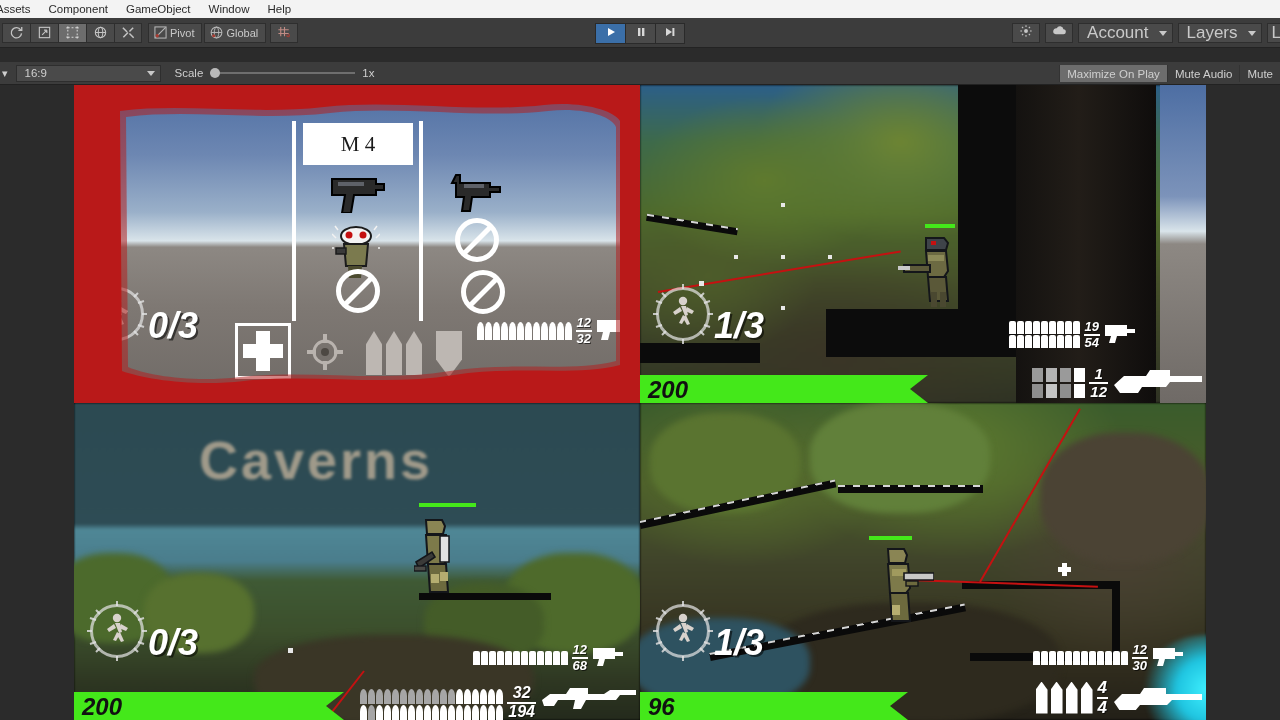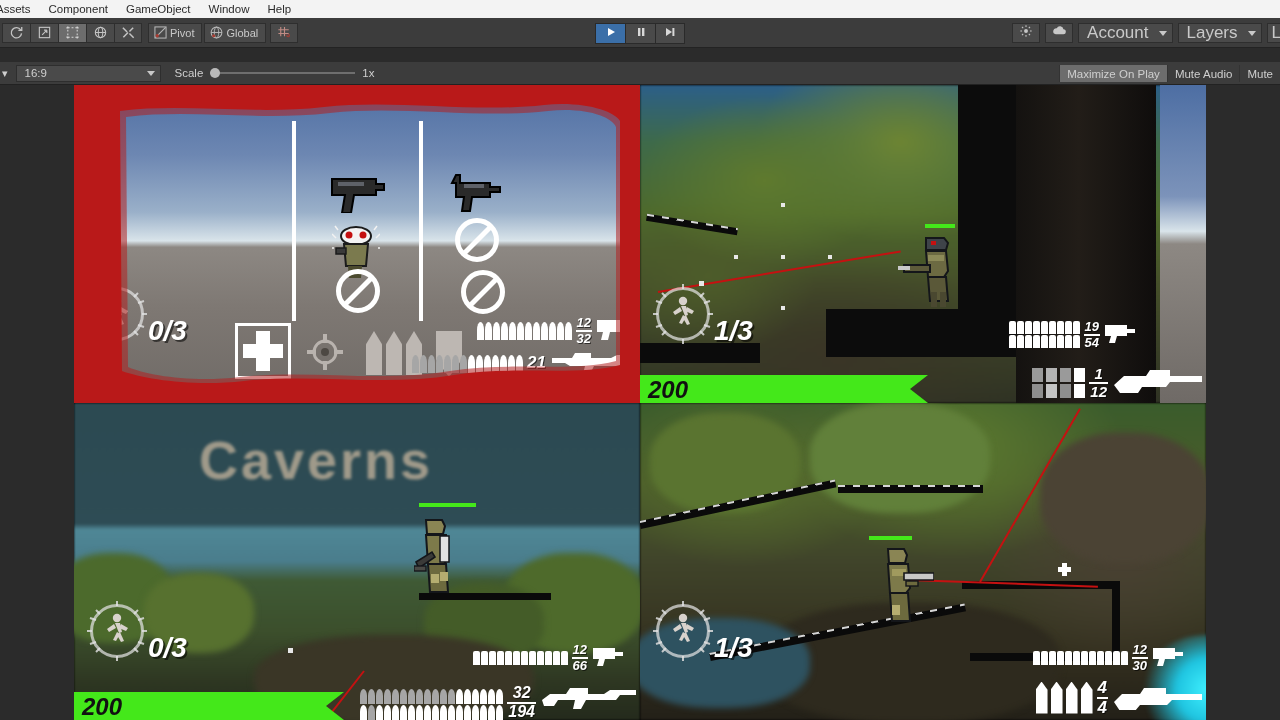--- a/index.html
+++ b/index.html
@@ -183,21 +183,21 @@
   .radcircle {
     position: absolute; left: 4px; top: 4px; width: 54px; height: 54px;
     border: 3px solid rgba(226,226,226,0.72); border-radius: 50%;
   }
   .spikes { position: absolute; inset: 0; }
   .runner {
     position: absolute; left: 18px; top: 13px; width: 26px; height: 34px;
   }
   .livetext {
     position: absolute; font-style: italic; font-weight: bold; color: #fff;
-    font-size: 28px; letter-spacing: 0px;
+    font-size: 36px; letter-spacing: 0px;
     text-shadow: 2px 2px 0 rgba(0,0,0,0.55);
     font-family: "Liberation Sans", sans-serif;
   }
 
   .healthbar {
     position: absolute; left: 0; bottom: 0; height: 28px; background: #44e81a;
   }
   .healthbar:after {
     content:''; position: absolute; right: -18px; top: 0;
     border-top: 14px solid #44e81a; border-bottom: 14px solid #44e81a;
@@ -439,20 +439,23 @@
 
     <div class="quad" id="q-tl">
       <div class="bg-sky"></div>
 
       <div style="position:absolute;left:0;top:0;width:38px;height:318px;background:linear-gradient(to right,#0b0b0b 0%,#171717 55%,#3a3632 100%);"></div>
 
       <div class="pickmenu">
         <div class="divider" style="left:218px;top:36px;height:200px;"></div>
         <div class="divider" style="left:345px;top:36px;height:200px;"></div>
 
+        <div class="namecard" style="left:229px;top:38px;width:110px;height:42px;">
+          <span>M 4</span>
+        </div>
 
         <div class="itemicon" style="left:252px;top:88px;">
           <svg width="62" height="40" viewBox="0 0 62 40">
             <path d="M6 6h44v5h8v6h-8v5H28l-3 18h-9l3-18H6z" fill="#2a2a2a" stroke="#000" stroke-width="2"></path>
             <rect x="12" y="9" width="26" height="4" fill="#5e6168"></rect>
           </svg>
         </div>
 
         <div class="itemicon" style="left:372px;top:86px;">
           <svg width="62" height="42" viewBox="0 0 62 42">
@@ -541,44 +544,20 @@
             <span class="num">12</span>
             <span class="den">32</span>
           </div>
           <div class="gunsil" style="position:relative;">
             <svg width="34" height="22" viewBox="0 0 34 22">
                 <path d="M1 2h24v4h8v4h-8v4H14l-2 8H5l2-8H1z" fill="#fff"></path>
               </svg>
           </div>
         </div>
 
-        <div class="ammorow" style="right:4px;bottom:24px;">
-          <div class="bullets">
-            <div class="bullet tip dim"></div>
-              <div class="bullet tip dim"></div>
-              <div class="bullet tip dim"></div>
-            <div class="bullet tip dim"></div>
-              <div class="bullet tip dim"></div>
-              <div class="bullet tip dim"></div>
-            <div class="bullet tip dim"></div>
-              <div class="bullet tip"></div>
-              <div class="bullet tip"></div>
-            <div class="bullet tip"></div>
-              <div class="bullet tip"></div>
-              <div class="bullet tip"></div>
-            <div class="bullet tip"></div>
-              <div class="bullet tip"></div>
-          </div>
-          <div class="bignum">21</div>
-          <div class="gunsil" style="position:relative;">
-            <svg width="86" height="26" viewBox="0 0 86 26">
-                <path d="M2 9h20l3-5h16v5h20l6-3h17v6h-8l-4 5H44l-4 8h-7l2-8H20l-5-3H2z" fill="#fff"></path>
-              </svg>
-          </div>
-        </div>
       </div>
 
       <div class="vignette">
         <svg width="566" height="318" viewBox="0 0 566 318" preserveAspectRatio="none">
           <path d="M0,0 H566 V318 H0 Z
                    M46,26 C110,18 180,30 250,22 C320,14 400,28 470,20 C510,16 540,26 546,36
                    L546,280 C500,292 440,280 380,290 C310,302 240,288 170,296 C120,302 70,294 48,286 Z" fill="#c41010" fill-rule="evenodd"></path>
           <path d="M0,0 H566 V318 H0 Z
                    M52,32 C116,24 186,36 256,28 C326,20 406,34 474,26 C512,22 538,32 542,42
                    L542,276 C496,288 436,276 376,286 C306,298 236,284 166,292 C118,298 72,290 54,282 Z" fill="#b02020" fill-rule="evenodd" opacity=".55"></path>
@@ -786,21 +765,21 @@
               <div class="bullet" style="height:14px;"></div>
             <div class="bullet" style="height:14px;"></div>
               <div class="bullet" style="height:14px;"></div>
             <div class="bullet" style="height:14px;"></div>
               <div class="bullet" style="height:14px;"></div>
             <div class="bullet" style="height:14px;"></div>
               <div class="bullet" style="height:14px;"></div>
           </div>
           <div class="frac">
             <span class="num">12</span>
-            <span class="den">66</span>
+            <span class="den">68</span>
           </div>
           <div class="gunsil" style="position:relative;">
             <svg width="32" height="20" viewBox="0 0 32 20">
                 <path d="M1 2h22v4h8v4h-8v3H13l-2 7H5l2-7H1z" fill="#fff"></path>
               </svg>
           </div>
         </div>
 
         <div class="ammorow" style="right:2px;bottom:0px;align-items:flex-end;">
           <div style="display:flex;flex-direction:column;gap:1px;">
@@ -910,20 +889,23 @@
               <path d="M11 10h5l2 9-3 1-2-5z" fill="#d8d2cc"></path>
               <path d="M13 19l-4 8 3 1 4-7z" fill="#d8d2cc"></path>
               <path d="M16 19l4 9-3 1-4-7z" fill="#d8d2cc"></path>
               <path d="M10 11L3 16l2 3 7-4z" fill="#d8d2cc"></path>
               <path d="M17 11l7 4-2 3-7-3z" fill="#d8d2cc"></path>
             </svg>
           </div>
         </div>
         <div class="livetext" style="left:74px;bottom:56px;">1/3</div>
 
+        <div class="healthbar" style="width:250px;">
+          <div class="healthnum">96</div>
+        </div>
 
         <div class="ammorow" style="right:22px;bottom:48px;">
           <div class="bullets">
             <div class="bullet" style="height:14px;"></div>
               <div class="bullet" style="height:14px;"></div>
             <div class="bullet" style="height:14px;"></div>
               <div class="bullet" style="height:14px;"></div>
             <div class="bullet" style="height:14px;"></div>
               <div class="bullet" style="height:14px;"></div>
             <div class="bullet" style="height:14px;"></div>

